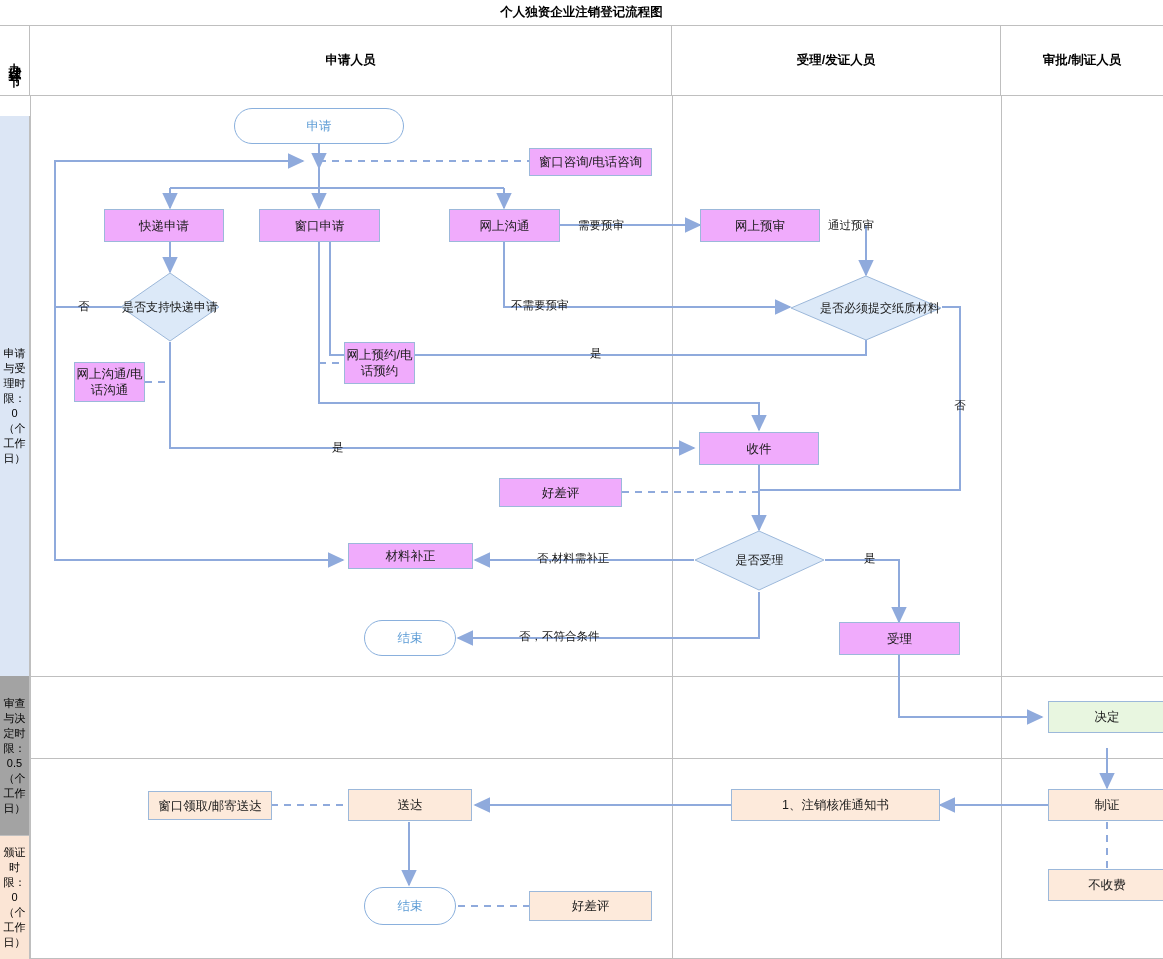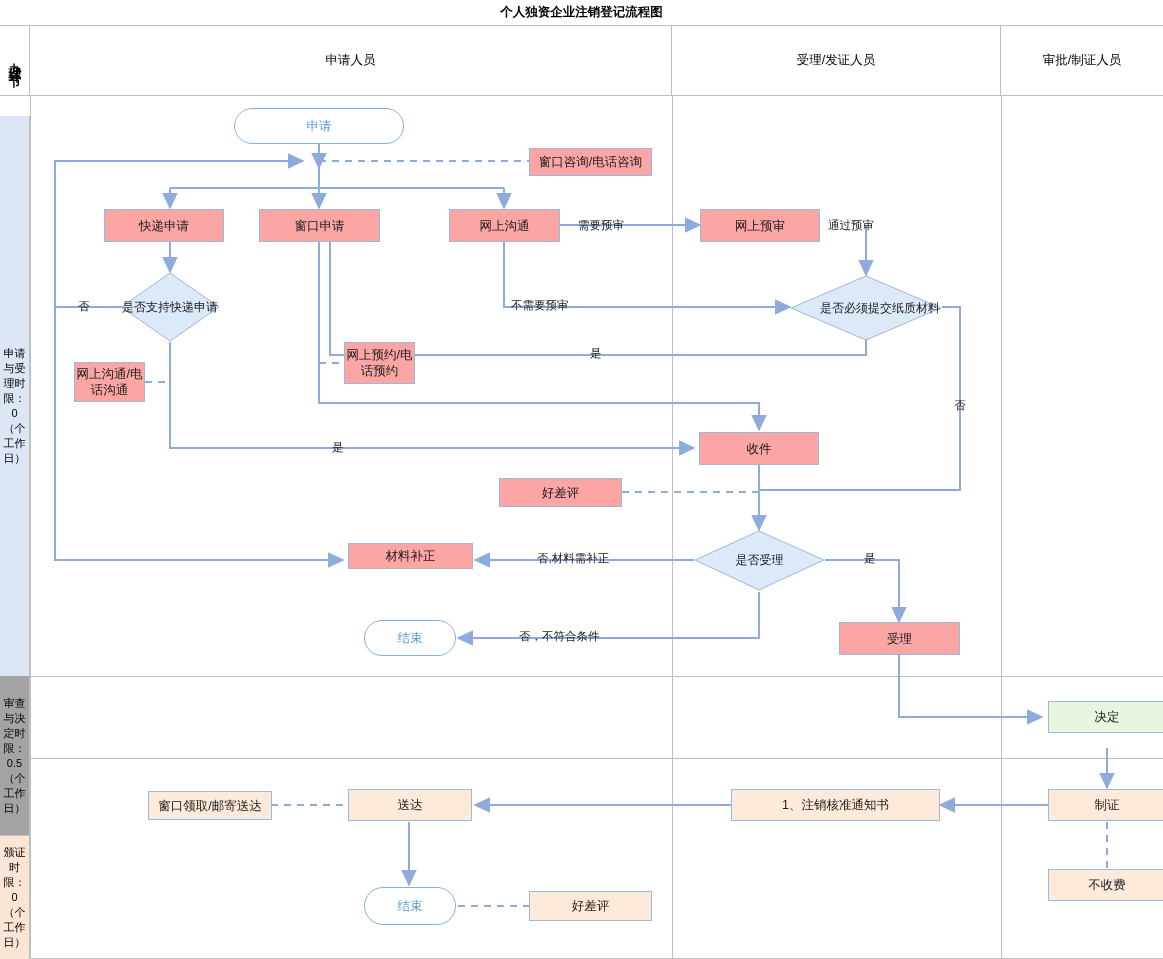--- a/index.html
+++ b/index.html
@@ -7,21 +7,21 @@
   #root{position:relative;width:1163px;height:959px;overflow:hidden;background:#fff;}
 
   
   .title-bar{position:absolute;left:0;top:0;width:1163px;height:26px;
     border-bottom:1px solid #bfbfbf;box-sizing:border-box;
     display:flex;align-items:center;justify-content:center;
     font-size:12.5px;font-weight:bold;color:#000;}
   .hdr{position:absolute;top:26px;height:70px;box-sizing:border-box;
     border-right:1px solid #bfbfbf;border-bottom:1px solid #bfbfbf;
     display:flex;align-items:center;justify-content:center;
-    font-size:12.5px;font-weight:normal;color:#000;}
+    font-size:12.5px;font-weight:bold;color:#000;}
   .hdr-stage{left:0;width:30px;writing-mode:vertical-rl;text-orientation:upright;
     letter-spacing:4px;font-weight:bold;}
   .hdr-c1{left:30px;width:642px;}
   .hdr-c2{left:672px;width:329px;}
   .hdr-c3{left:1001px;width:162px;border-right:none;}
 
   .vline{position:absolute;width:1px;background:#bfbfbf;}
   .hline{position:absolute;height:1px;background:#bfbfbf;}
 
   .stagecell{position:absolute;left:0;width:30px;box-sizing:border-box;
@@ -30,21 +30,21 @@
     font-size:11px;line-height:15px;text-align:center;color:#000;
     padding:2px 1px;word-break:break-all;}
   .s-blue{background:#dce6f5;margin-top:20px;}
   .s-green{background:#a3a3a3;}
   .s-peach{background:#fbe5d5;}
 
   
   .node{position:absolute;box-sizing:border-box;display:flex;
     align-items:center;justify-content:center;text-align:center;
     font-size:12.5px;line-height:16px;color:#1a1a1a;}
-  .proc{background:#fca5a5;border:1px solid #9cb8da;}
+  .proc{background:#f0abfc;border:1px solid #9cb8da;}
   .proc-green{background:#e8f6e0;border:1px solid #9cb8da;}
   .proc-peach{background:#fdeadb;border:1px solid #9cb8da;}
   .term{background:#fff;border:1.4px solid #8ab0dd;border-radius:22px;color:#5b9bd5;}
   .dia-wrap{position:absolute;}
   .dia-wrap svg{position:absolute;left:0;top:0;}
   .dia-txt{position:absolute;left:0;top:0;width:100%;height:100%;
     display:flex;align-items:center;justify-content:center;text-align:center;
     font-size:12px;line-height:15px;color:#1a1a1a;}
 
   

